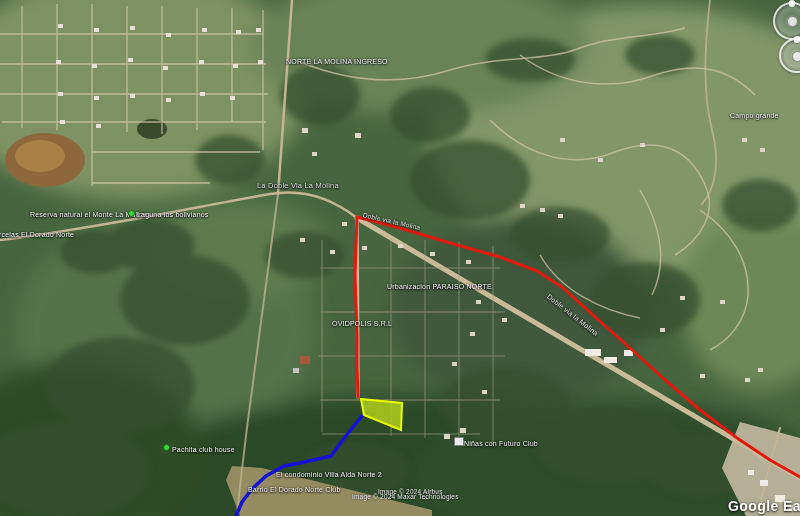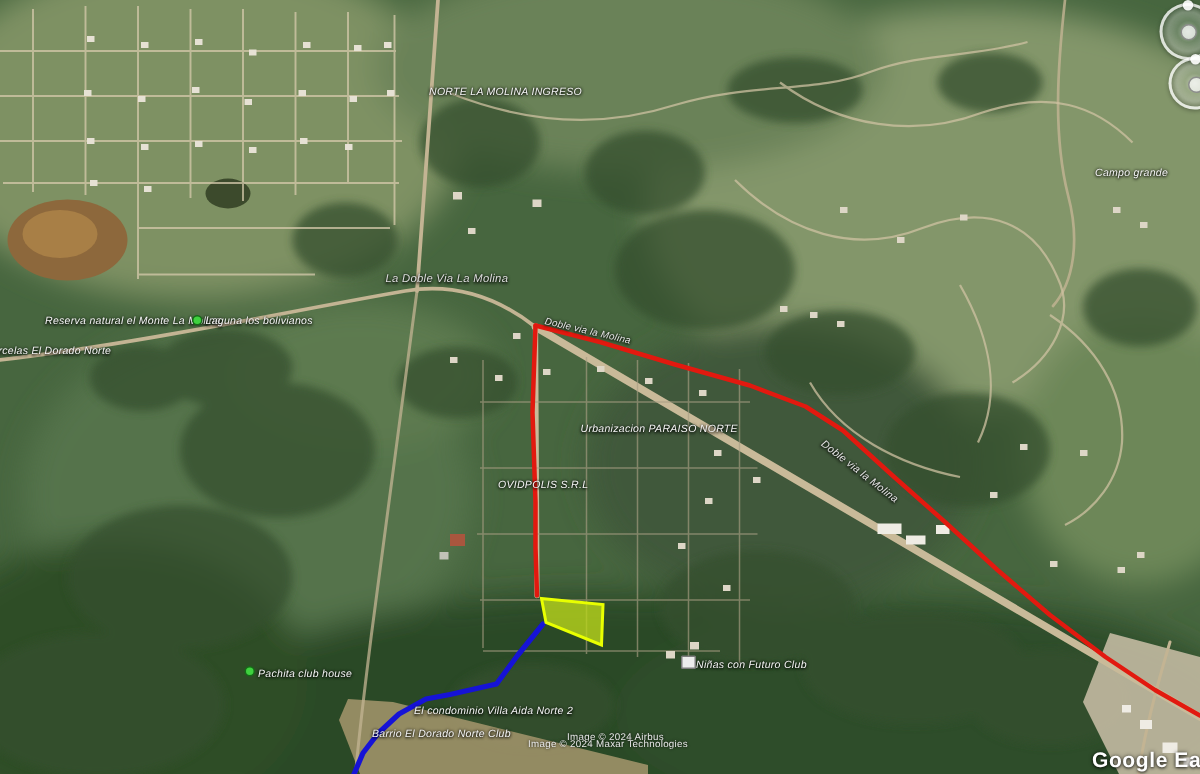--- a/index.html
+++ b/index.html
@@ -3,21 +3,21 @@
 <meta charset="utf-8">
 <style>
   html,body{margin:0;padding:0;background:#222;}
   #viewport{
     position:relative;width:800px;height:516px;overflow:hidden;
     background:#47663f;font-family:"Liberation Sans","DejaVu Sans",sans-serif;
     cursor:default;
   }
   .terrain-svg{position:absolute;left:0;top:0;}
   #overlay-svg{position:absolute;left:0;top:0;z-index:5;}
-  #labels{position:absolute;left:0;top:0;width:800px;height:516px;z-index:8;font-style:italic;}
+  #labels{position:absolute;left:0;top:0;width:800px;height:516px;z-index:8;}
   .map-label{
     position:absolute;color:#f4f4f4;white-space:nowrap;
     text-shadow:0 0 2px #000,0 1px 2px rgba(0,0,0,.9);
     letter-spacing:.2px;transform-origin:left center;line-height:1;
   }
   .marker{position:absolute;z-index:9;}
   .marker.dot{width:5px;height:5px;background:#3fd23f;border:1px solid #156b17;border-radius:50%;}
   .marker.photo{width:8px;height:7px;background:#ececec;border:1px solid #7c7c7c;border-radius:1px;}
   .navball{
     position:absolute;z-index:12;border-radius:50%;

